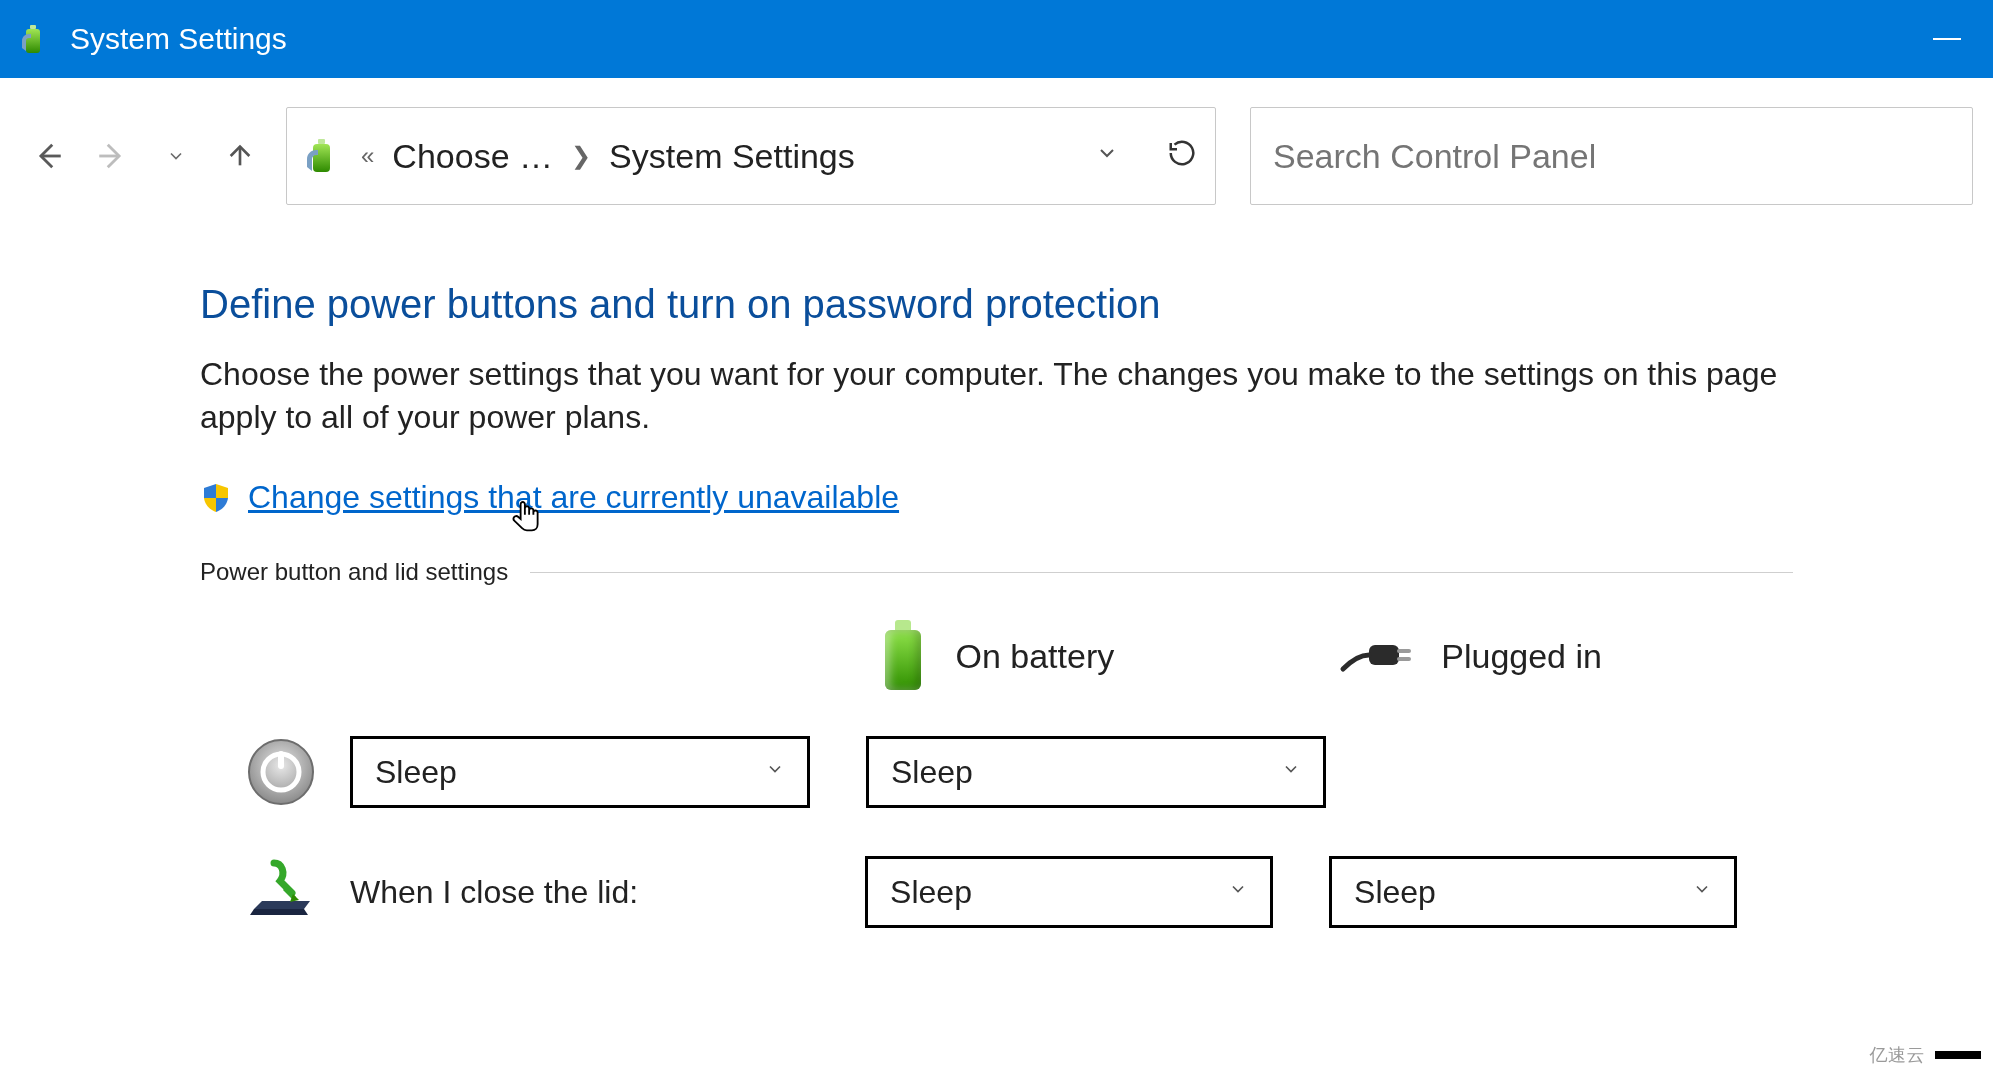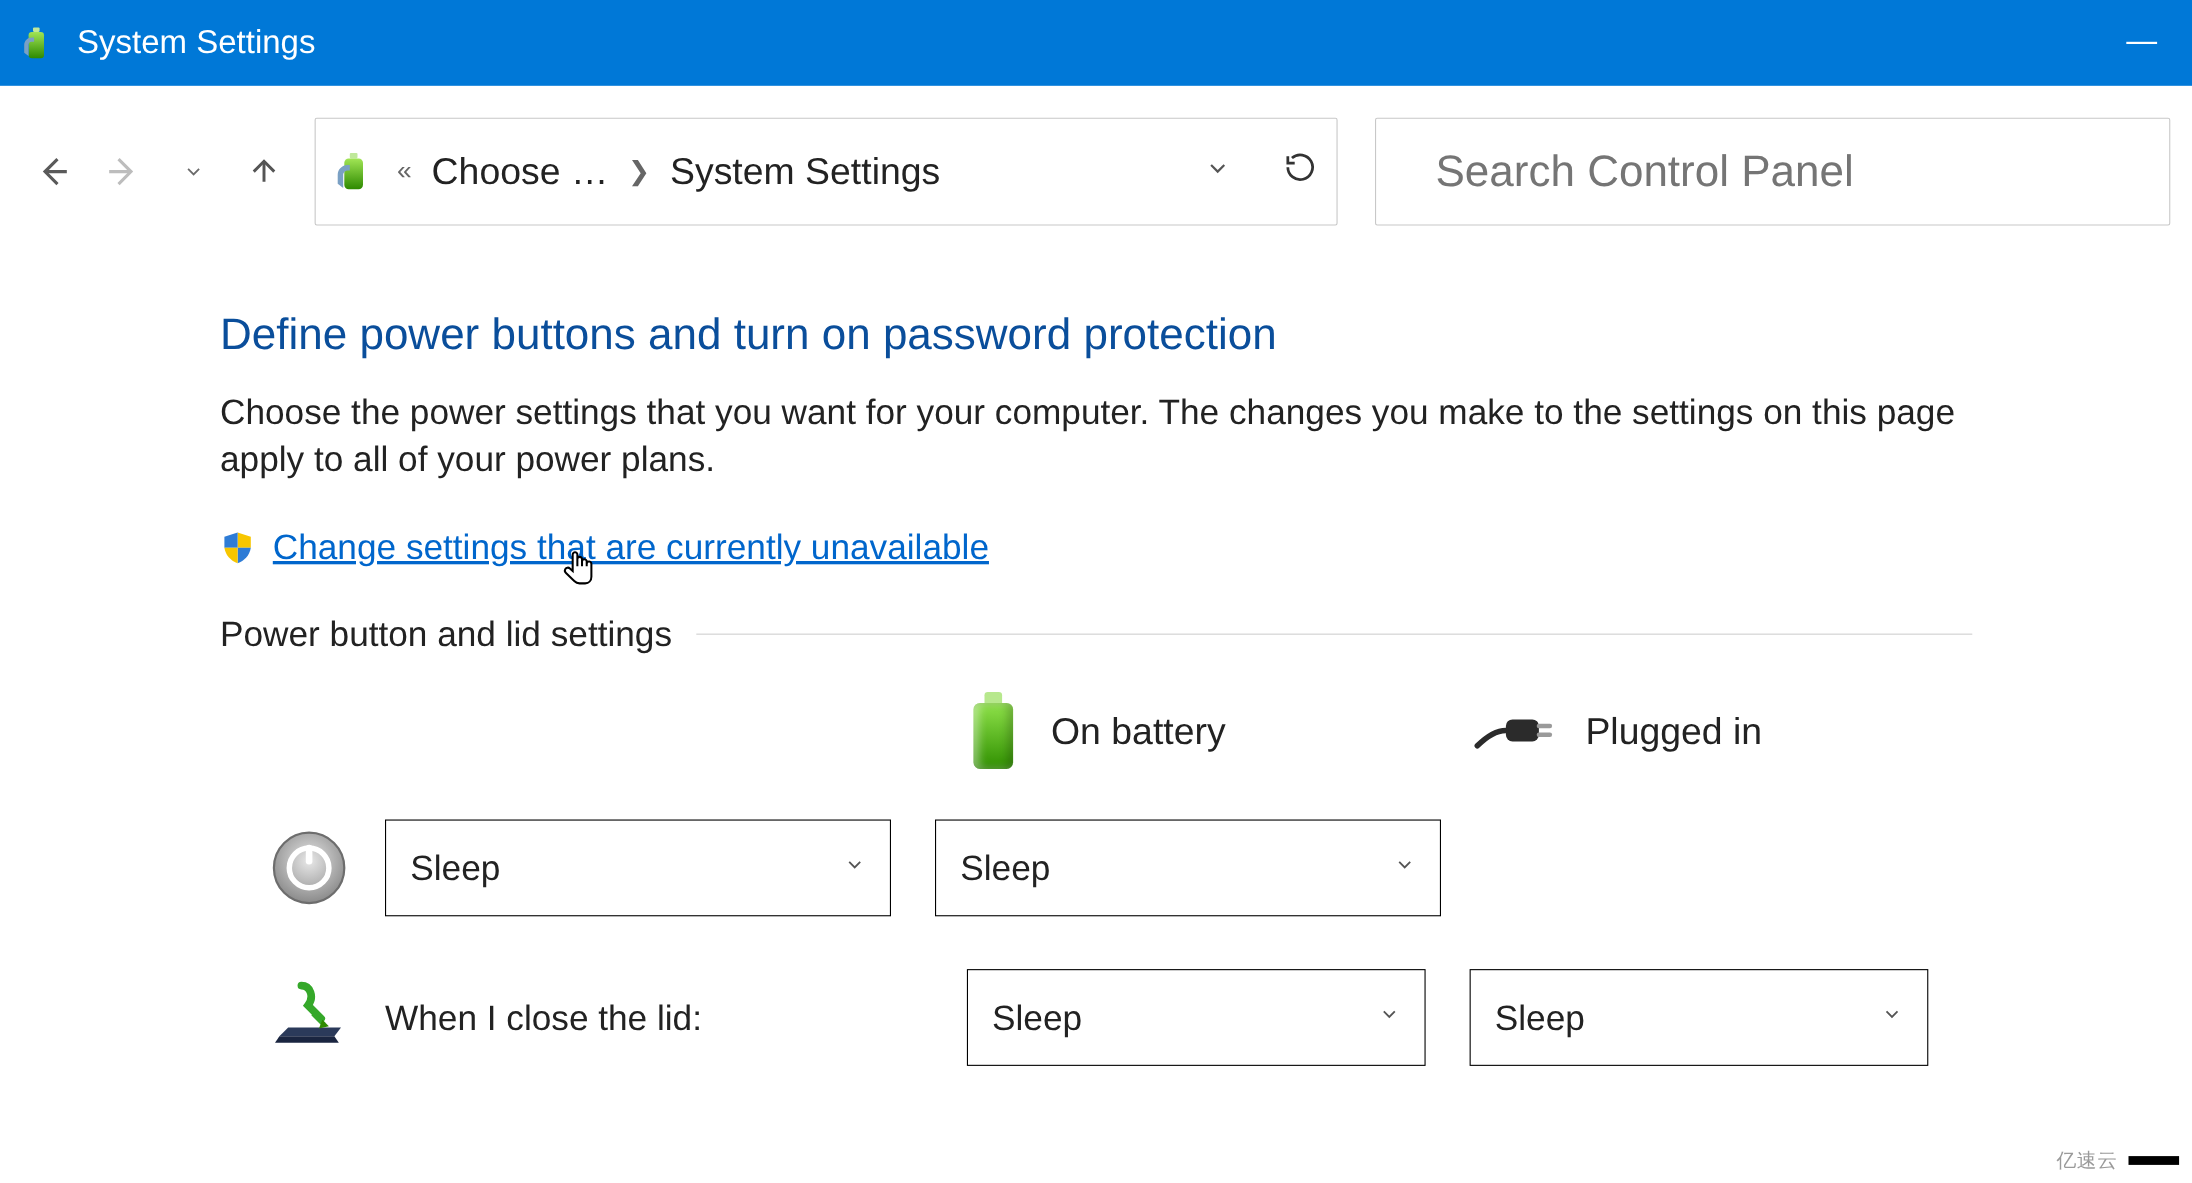--- a/index.html
+++ b/index.html
@@ -20,51 +20,51 @@
   .nav-btn.disabled { color: #b9b9b9; }
   .addressbar { flex: 0 0 930px; height: 98px; border: 1px solid #c8c8c8; border-radius: 2px; display: flex; align-items: center; padding: 0 14px; gap: 18px; background: #fff; margin-left: 10px; }
   .addr-icon { width: 42px; height: 42px; position: relative; }
   .addr-chevrons { font-size: 24px; color: #666; }
   .crumb { font-size: 34px; color: #222; }
   .sep { font-size: 24px; color: #666; }
   .addr-spacer { flex: 1; }
   .addr-drop { font-size: 26px; color: #444; margin-right: 30px; }
   .addr-refresh { font-size: 30px; color: #333; margin-right: 4px; }
   .searchbox { flex: 1; height: 98px; border: 1px solid #c8c8c8; border-radius: 2px; display: flex; align-items: center; padding: 0 22px; margin-left: 26px; }
-  .searchbox input { border: none; outline: none; font-size: 40px; color: #701a75; width: 100%; background: transparent; margin-left: 32px; }
+  .searchbox input { border: none; outline: none; font-size: 34px; color: #701a75; width: 100%; background: transparent; }
 
   
   .content { padding: 66px 200px 0 200px; }
   .page-heading { font-size: 40px; color: #0a4e9b; font-weight: 400; margin-bottom: 26px; }
   .page-desc { font-size: 32px; color: #222; line-height: 1.35; margin-bottom: 40px; max-width: 1720px; }
   .admin-row { display: flex; align-items: center; gap: 16px; margin-bottom: 42px; position: relative; }
   .shield-icon { width: 32px; height: 32px; position: relative; flex-shrink: 0; }
   .admin-link { font-size: 32px; color: #0066cc; text-decoration: underline; cursor: pointer; }
   .cursor-hand { position: absolute; left: 310px; top: 20px; font-size: 38px; color: #222; pointer-events: none; }
 
   
   .section-hdr-row { display: flex; align-items: center; gap: 22px; margin-bottom: 34px; }
-  .section-header { font-size: 32px; color: #222; white-space: nowrap; }
+  .section-header { font-size: 24px; color: #222; white-space: nowrap; }
   .section-rule { flex: 1; height: 1px; background: #cfcfcf; }
 
   
   .cols { display: flex; align-items: center; margin-bottom: 44px; justify-content: center; }
   .cols .label-spacer { width: 740px; }
   .col { width: 500px; display: flex; align-items: center; gap: 26px; }
   .col .txt { font-size: 34px; color: #222; }
   .battery-icon { width: 52px; height: 72px; position: relative; }
   .battery-body { position: absolute; left: 8px; top: 10px; width: 36px; height: 60px; background: linear-gradient(to bottom,#8fe24a,#2f8f00); border-radius: 6px; box-shadow: inset -5px 0 8px rgba(0,0,0,.2), inset 5px 0 8px rgba(255,255,255,.4); }
   .battery-tip { position: absolute; left: 18px; top: 0; width: 16px; height: 10px; background: #b7e88d; border-radius: 3px 3px 0 0; }
   .plug-icon { width: 80px; height: 50px; position: relative; }
 
   
   .setting-row { display: flex; align-items: center; margin-bottom: 48px; }
   .setting-icon { width: 70px; height: 70px; margin-left: 46px; margin-right: 34px; flex-shrink: 0; position: relative; }
   .setting-label { font-size: 32px; color: #222; width: 590px; }
-  .dropdown { width: 460px; height: 88px; border: 1px solid #000000; display: flex; align-items: center; padding: 0 22px; font-size: 32px; color: #222; background: #fff; margin-right: 40px; }
+  .dropdown { width: 460px; height: 72px; border: 3px solid #000000; display: flex; align-items: center; padding: 0 22px; font-size: 32px; color: #222; background: #fff; margin-right: 56px; }
   .dropdown .dd-spacer { flex: 1; }
   .dropdown .dd-chev { font-size: 22px; color: #555; }
 
   
   .watermark { position: fixed; right: 12px; bottom: 8px; font-size: 18px; color: #9a9a9a; font-family: Arial, sans-serif; letter-spacing: .5px; display: flex; align-items: center; gap: 4px; }
   .watermark .wm-bar { display:inline-block; width:46px; height:8px; background:#000; margin-left:6px; vertical-align:middle;}
 </style>
 </head>
 <body>
 

